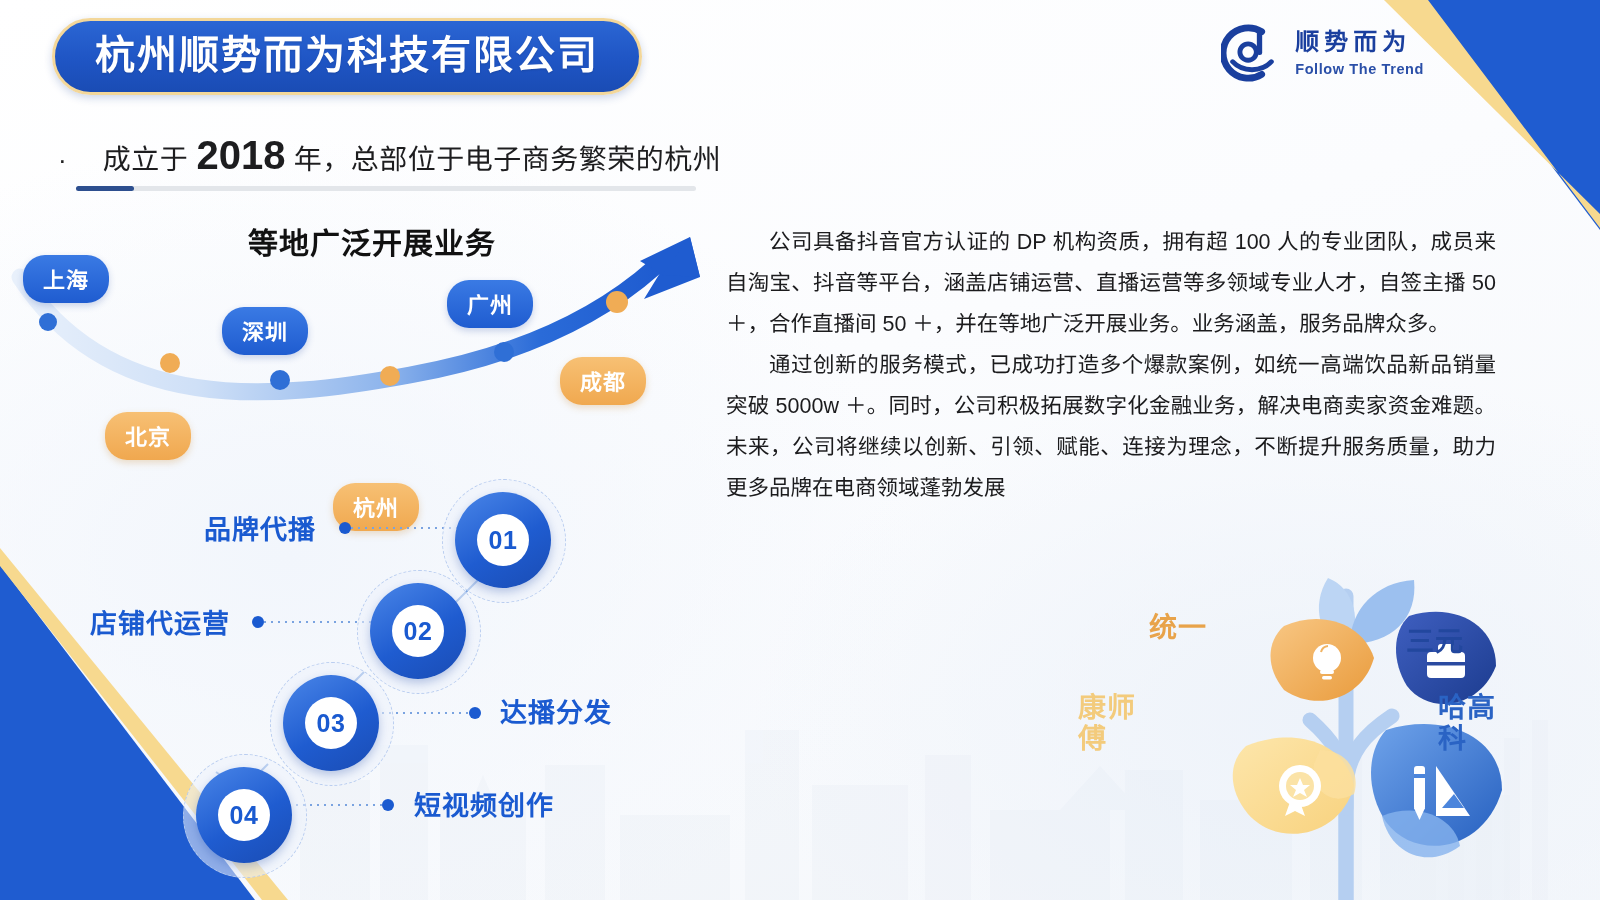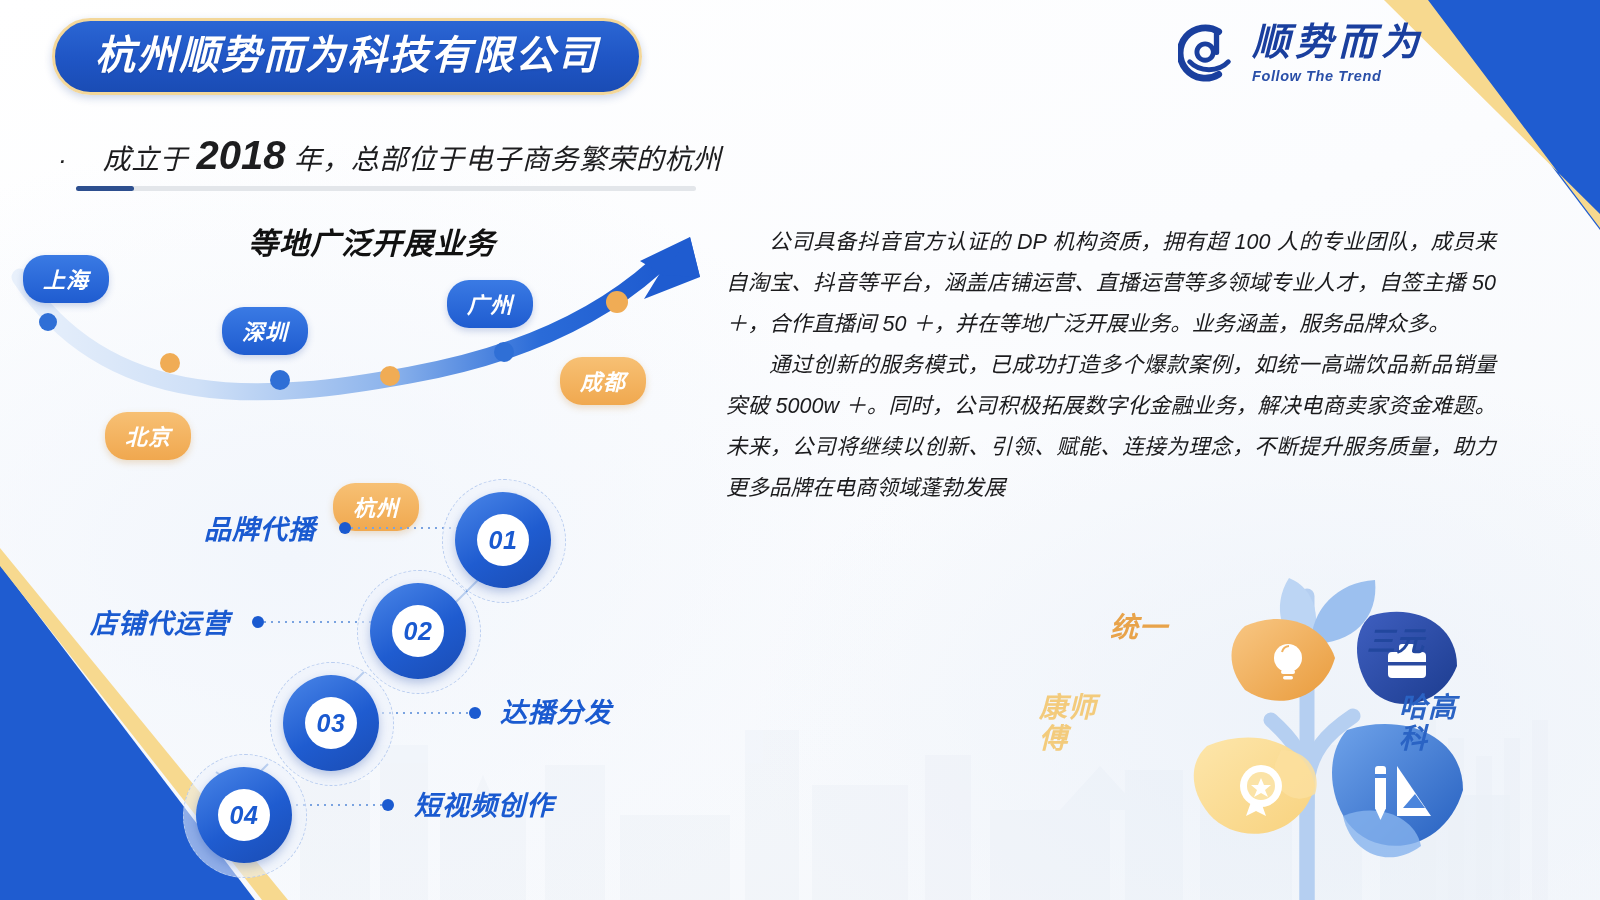--- a/index.html
+++ b/index.html
@@ -8,21 +8,20 @@
     width:1600px;height:900px;overflow:hidden;
     font-family:"Liberation Sans","DejaVu Sans",sans-serif;
     background:#ffffff;
   }
   .slide{
     position:relative;width:1600px;height:900px;overflow:hidden;
     background:
       radial-gradient(ellipse 900px 600px at 18% 62%, #f2f6fc 0%, rgba(242,246,252,0) 70%),
       radial-gradient(ellipse 800px 500px at 82% 80%, #eef3fa 0%, rgba(238,243,250,0) 70%),
       linear-gradient(160deg,#ffffff 0%,#fbfcfe 45%,#f4f7fb 100%);
-    font-style: italic;
   }
 
   
   .skyline{position:absolute;left:0;bottom:0;width:1600px;height:330px;opacity:.30;pointer-events:none;}
 
   
   .corner-tr{position:absolute;top:0;right:0;width:340px;height:230px;pointer-events:none;}
   .corner-bl{position:absolute;left:0;bottom:0;width:420px;height:430px;pointer-events:none;}
 
   
@@ -36,21 +35,21 @@
   .title-pill span{
     display:block;color:#fff;font-size:40px;font-weight:bold;
     letter-spacing:2px;line-height:1.06;white-space:nowrap;
     text-shadow:0 1px 2px rgba(0,0,0,.14);
   }
 
   
   .logo{position:absolute;right:176px;top:22px;display:flex;align-items:center;gap:12px;}
   .logo-mark{width:62px;height:62px;flex:0 0 auto;}
   .logo-txt{display:flex;flex-direction:column;line-height:1;}
-  .logo-cn{font-size:38px;font-weight:bold;color:#1a3f9e;letter-spacing:5px;white-space:nowrap;}
+  .logo-cn{font-size:24px;font-weight:bold;color:#1a3f9e;letter-spacing:5px;white-space:nowrap;}
   .logo-en{font-size:14.5px;font-weight:bold;color:#2a4fa8;letter-spacing:.6px;margin-top:8px;white-space:nowrap;}
 
   
   .subtitle{position:absolute;left:58px;top:133px;display:flex;align-items:baseline;}
   .sub-dot{font-size:26px;color:#222;line-height:1;margin-right:36px;}
   .sub-text{font-size:28px;color:#1d1d1f;white-space:nowrap;letter-spacing:.5px;}
   .sub-text b{font-size:40px;font-weight:bold;letter-spacing:0;}
   .sub-rule{position:absolute;left:76px;top:186px;width:620px;height:5px;background:#e3e6ea;border-radius:3px;}
   .sub-rule i{display:block;width:58px;height:5px;background:#2d4f8f;border-radius:3px;}
 
@@ -91,21 +90,21 @@
   }
 
   
   .body-text{
     position:absolute;left:726px;top:222px;width:770px;
     font-size:21.5px;line-height:41px;color:#1b1b1d;text-align:justify;
   }
   .body-text p{margin:0;text-indent:2em;}
 
   
-  .tree{position:absolute;left:1085px;top:540px;width:460px;height:360px;}
+  .tree{position:absolute;left:1124px;top:540px;width:460px;height:360px;}
   .brand-name{position:absolute;font-size:28px;font-weight:bold;line-height:1.12;white-space:pre-line;letter-spacing:1px;}
 
   svg{display:block;}
 </style>
 </head>
 <body>
 
 <div class="slide">
 
   <svg class="skyline" viewBox="0 0 1600 330" preserveAspectRatio="none">

